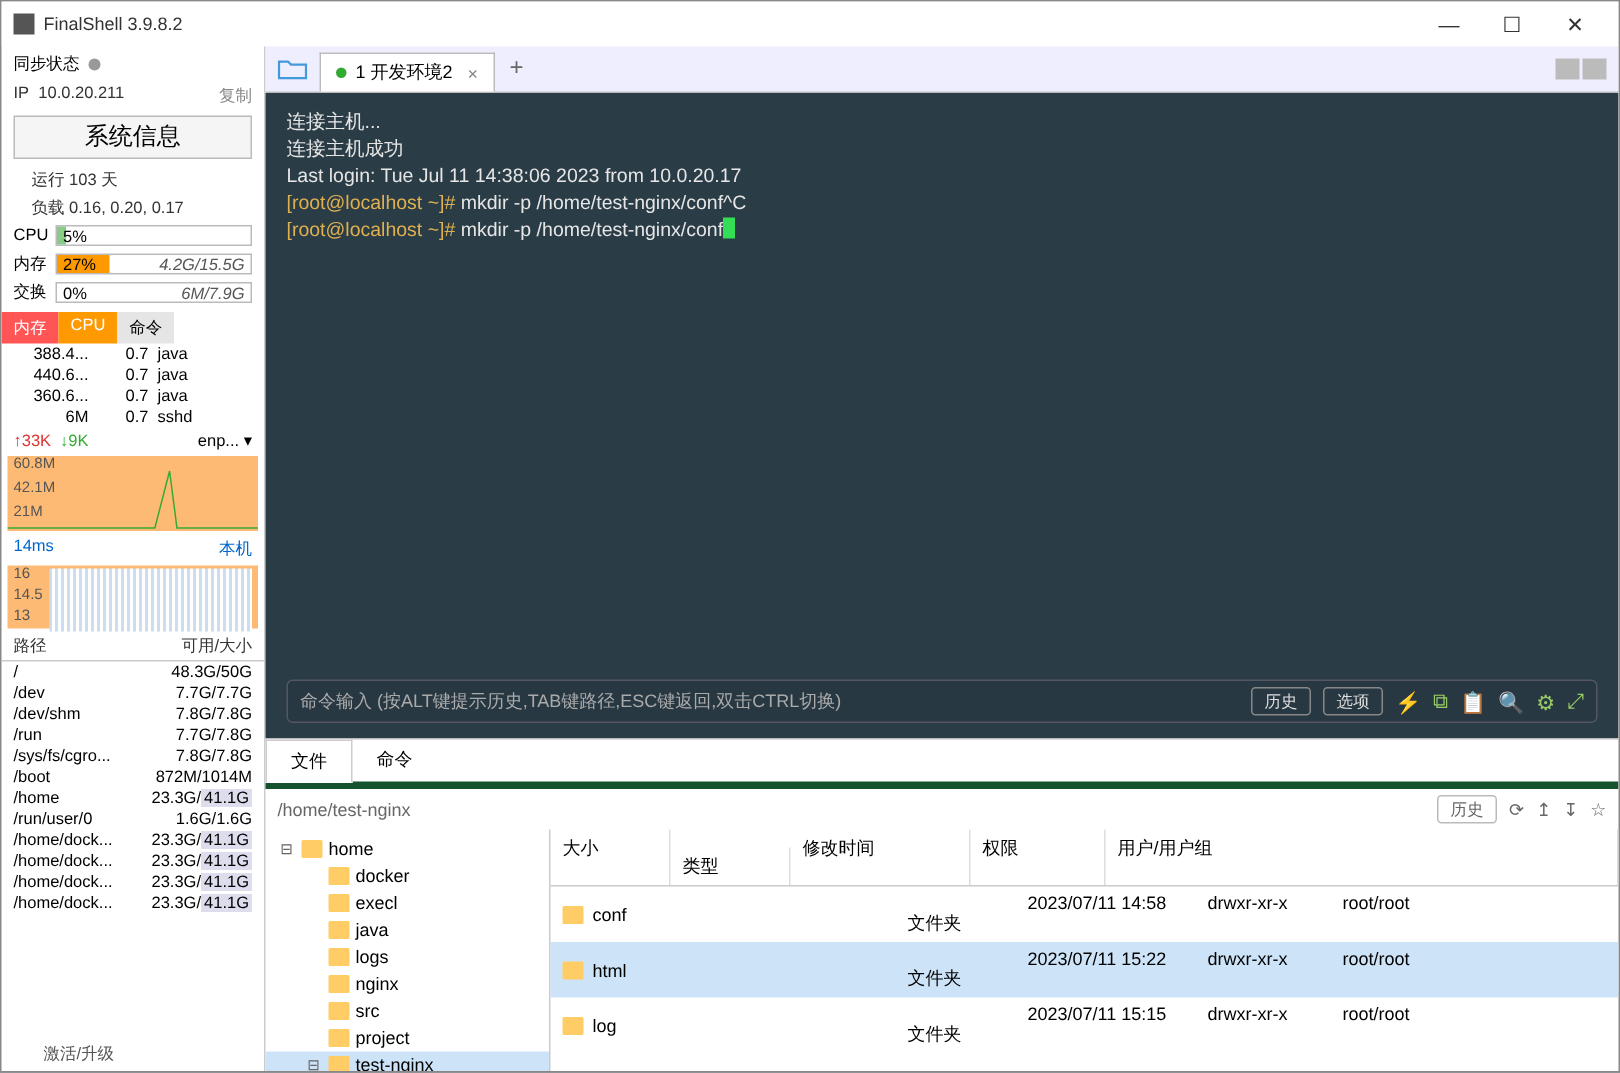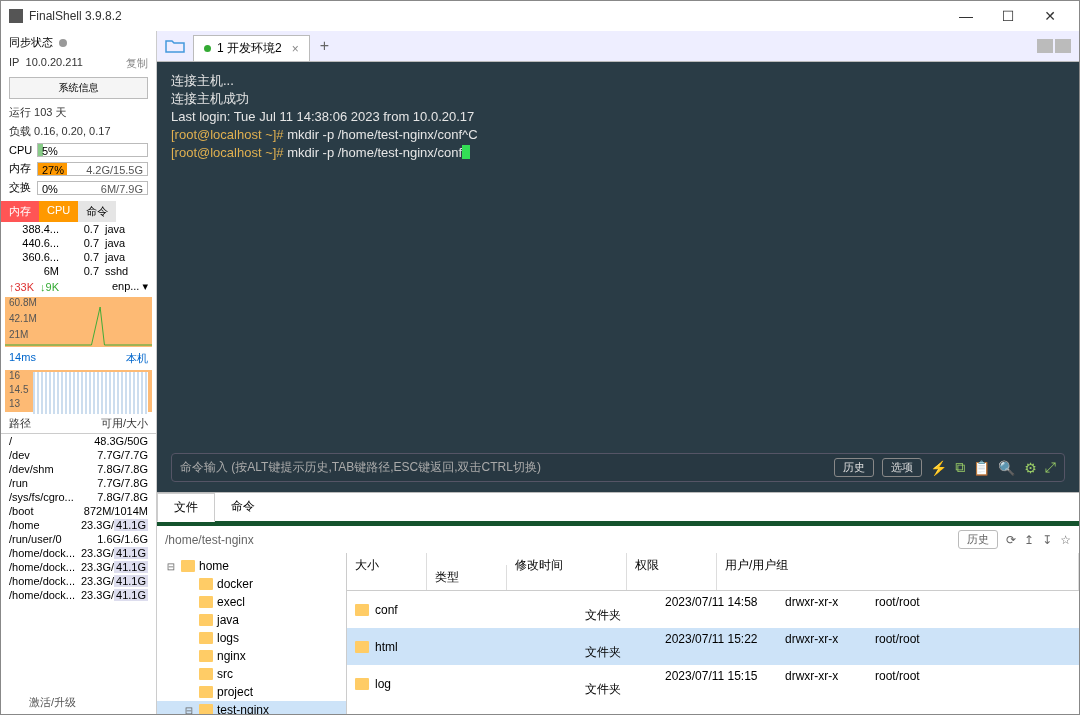--- a/index.html
+++ b/index.html
@@ -3,35 +3,35 @@
 <meta charset="utf-8">
 <style>
 * { box-sizing: border-box; margin: 0; padding: 0; font-family: "Microsoft YaHei", Arial, sans-serif; }
 body { width: 1080px; height: 715px; background: #fff; overflow: hidden; border: 1px solid #888; }
 .titlebar { height: 30px; display: flex; align-items: center; padding: 0 8px; background: #fff; font-size: 12px; color: #333; }
 .titlebar .logo { width: 14px; height: 14px; background: #555; margin-right: 6px; }
 .titlebar .spacer { flex: 1; }
 .winbtn { width: 42px; height: 30px; display: flex; align-items: center; justify-content: center; color: #333; font-size: 14px; }
 .winbtn.close { color: #333; }
 .main { display: flex; height: 683px; }
-.sidebar { width: 156px; border-right: 1px solid #ccc; display: flex; flex-direction: column; font-size: 11px; }
+.sidebar { width: 176px; border-right: 1px solid #ccc; display: flex; flex-direction: column; font-size: 11px; }
 .sync { display: flex; align-items: center; padding: 4px 8px; }
 .sync .dot { width: 8px; height: 8px; border-radius: 50%; background: #999; margin-left: 6px; }
 .iprow { display: flex; padding: 2px 8px; color: #333; }
 .iprow .copy { margin-left: auto; color: #888; }
-.sysbtn { margin: 4px 8px; border: 1px solid #bbb; background: #f5f5f5; text-align: center; padding: 3px; font-size: 10px; }
-.statline { padding: 2px 8px; color: #333; }
+.sysbtn { margin: 4px 8px; border: 1px solid #bbb; background: #f5f5f5; text-align: center; padding: 3px; font-size: 16px; }
+.statline { padding: 2px 20px; color: #333; }
 .meter { display: flex; align-items: center; padding: 2px 8px; }
 .meter .lbl { width: 28px; }
 .meter .bar { flex: 1; height: 14px; border: 1px solid #bbb; position: relative; background: #fff; }
 .meter .fill { position: absolute; left: 0; top: 0; bottom: 0; background: #f90; }
 .meter .fill.low { background: #8c8; }
 .meter .fill.gray { background: #ddd; }
 .meter .pct { position: absolute; left: 4px; top: 0; font-size: 11px; line-height: 14px; }
-.meter .rhs { position: absolute; right: 4px; top: 0; font-size: 11px; line-height: 14px; color: #555; }
+.meter .rhs { position: absolute; right: 4px; top: 0; font-size: 11px; line-height: 14px; color: #555; font-style: italic; }
 .tabs3 { display: flex; margin-top: 4px; }
 .tabs3 > div { padding: 3px 8px; font-size: 11px; background: #e5e5e5; }
 .tabs3 > div.mem { background: #f55; color: #fff; }
 .tabs3 > div.cpu { background: #f90; color: #fff; }
 .proctable { width: 100%; }
 .proctable .row { display: flex; padding: 1px 8px; }
 .proctable .c1 { width: 50px; text-align: right; }
 .proctable .c2 { width: 40px; text-align: right; }
 .proctable .c3 { flex: 1; padding-left: 6px; }
 .netrow { display: flex; gap: 6px; padding: 2px 8px; align-items: center; }

